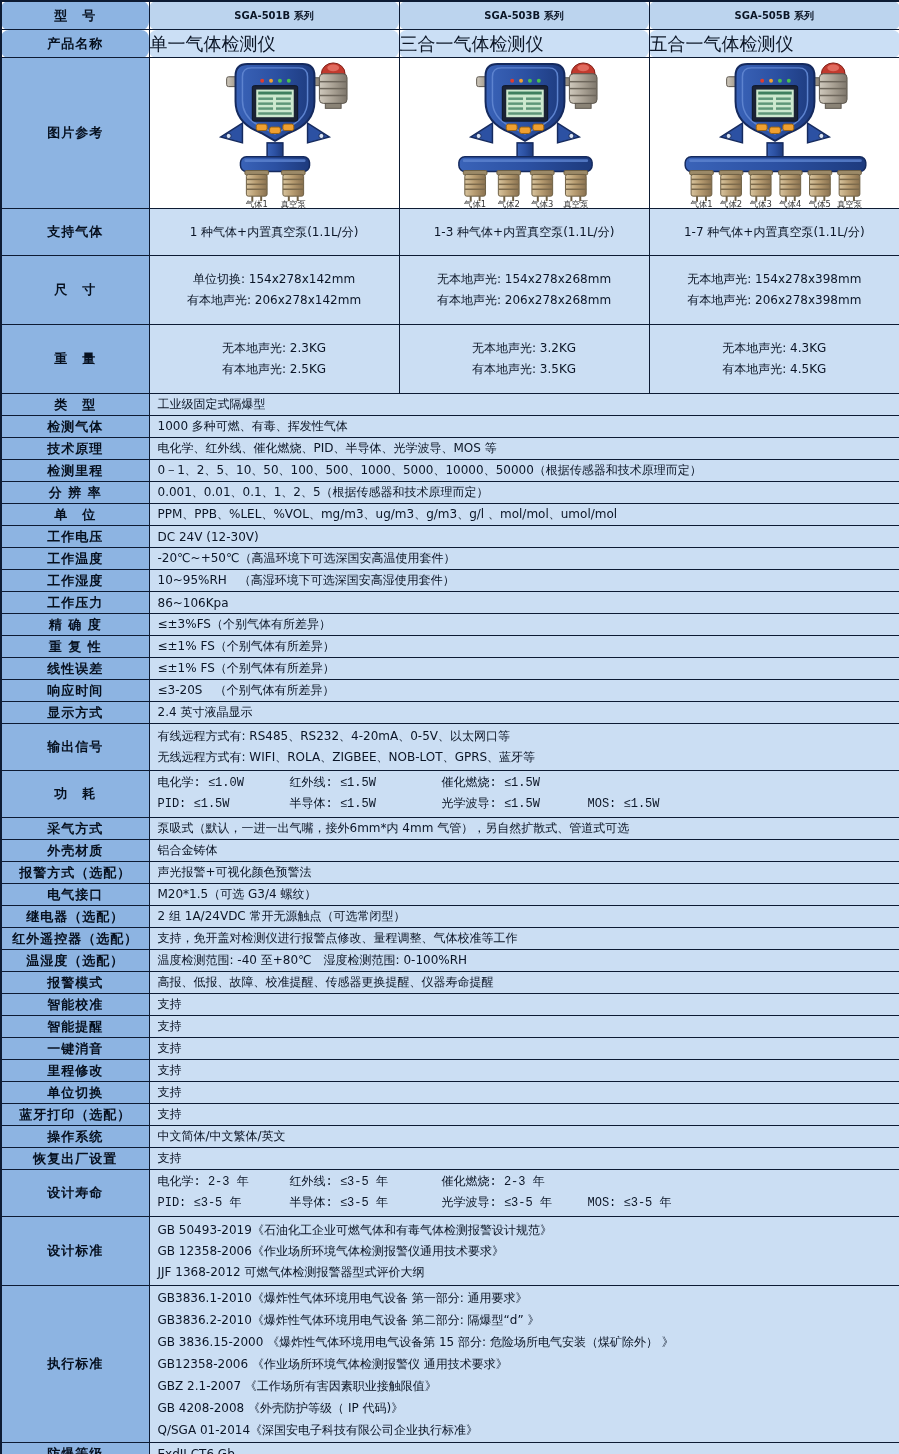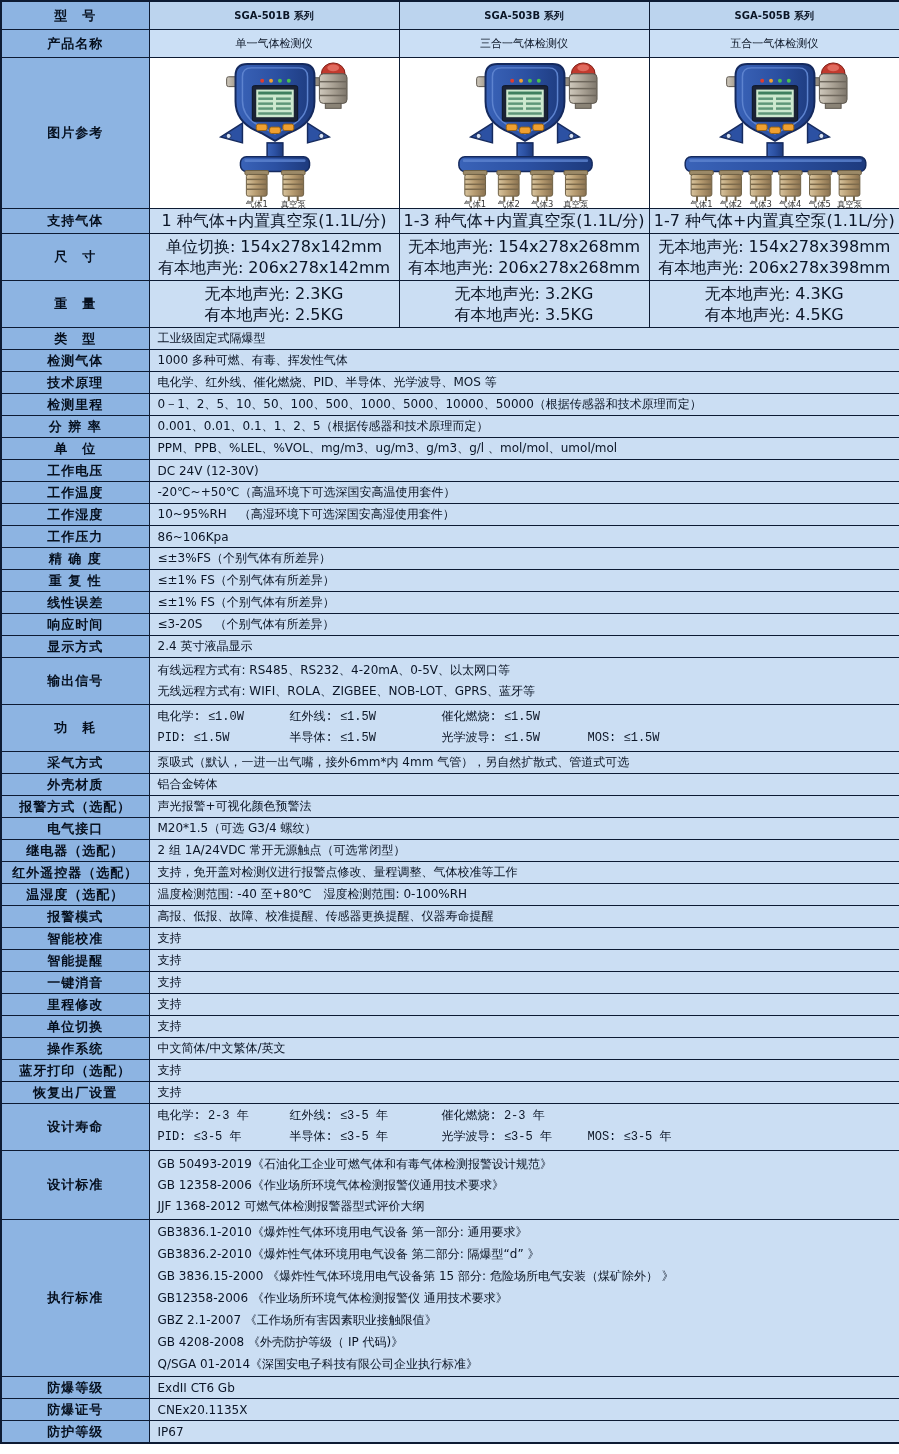--- a/index.html
+++ b/index.html
@@ -8,31 +8,31 @@
   table.spec{border-collapse:collapse;width:899px;table-layout:fixed;
              border:2px solid #0d1b33;}
   td,th{border:1px solid #0d1b33;padding:0;vertical-align:middle;
         overflow:hidden;}
   col.c-label{width:148px;}
   col.c-a{width:250px;} col.c-b{width:250px;} col.c-c{width:251px;}
   
   td.lbl{background:#8db4e2;text-align:center;font-weight:bold;
          font-size:13px;color:#06101f;letter-spacing:1px;}
   
-  tr.hd td{height:27px;}
+  tr.hd td{height:27px;border-radius:8px;}
   td.series{background:#bcd4ee;text-align:center;font-weight:bold;
             font-size:10px;}
-  td.prod{background:#cbdff5;text-align:center;font-size:11px;}
+  td.prod{background:#cbdff5;font-size:18px;}
   
   td.imgcell{background:#ffffff;height:150px;text-align:center;}
   td.imgcell svg{display:block;margin:0 auto;}
   
   td.val{background:#cbdef3;font-size:12px;text-align:left;
          padding:1px 4px 1px 8px;}
-  td.valc{background:#cbdef3;font-size:16px;text-align:center;padding:1px 4px;}
+  td.valc{background:#cbdef3;font-size:12px;text-align:center;padding:12px 4px;}
   tr.single td{height:19px;}
   tr.gas td{height:22px;}
   tr.twoline td{height:44px;}
   tr.threeline td{height:66px;}
   td .ln{line-height:21px;white-space:nowrap;}
   td .ln-sp{line-height:22px;white-space:nowrap;}
   .gridln{display:grid;grid-template-columns:132px 152px 146px auto;
           line-height:21px;white-space:nowrap;font-family:Liberation Mono, monospace;}
 </style>
 </head>
@@ -546,26 +546,26 @@
         </tr>
         <tr class="single">
           <td class="lbl">里程修改</td>
           <td class="val" colspan="3">支持</td>
         </tr>
         <tr class="single">
           <td class="lbl">单位切换</td>
           <td class="val" colspan="3">支持</td>
         </tr>
         <tr class="single">
+          <td class="lbl">蓝牙打印（选配）</td>
+          <td class="val" colspan="3">支持</td>
+        </tr>
+        <tr class="single">
           <td class="lbl">操作系统</td>
           <td class="val" colspan="3">中文简体/中文繁体/英文</td>
-        </tr>
-        <tr class="single">
-          <td class="lbl">蓝牙打印（选配）</td>
-          <td class="val" colspan="3">支持</td>
         </tr>
         <tr class="single">
           <td class="lbl">恢复出厂设置</td>
           <td class="val" colspan="3">支持</td>
         </tr>
         <tr class="twoline">
           <td class="lbl">设计寿命</td>
           <td class="val" colspan="3">
             <div class="gridln">
               <span>电化学: 2-3 年</span>

